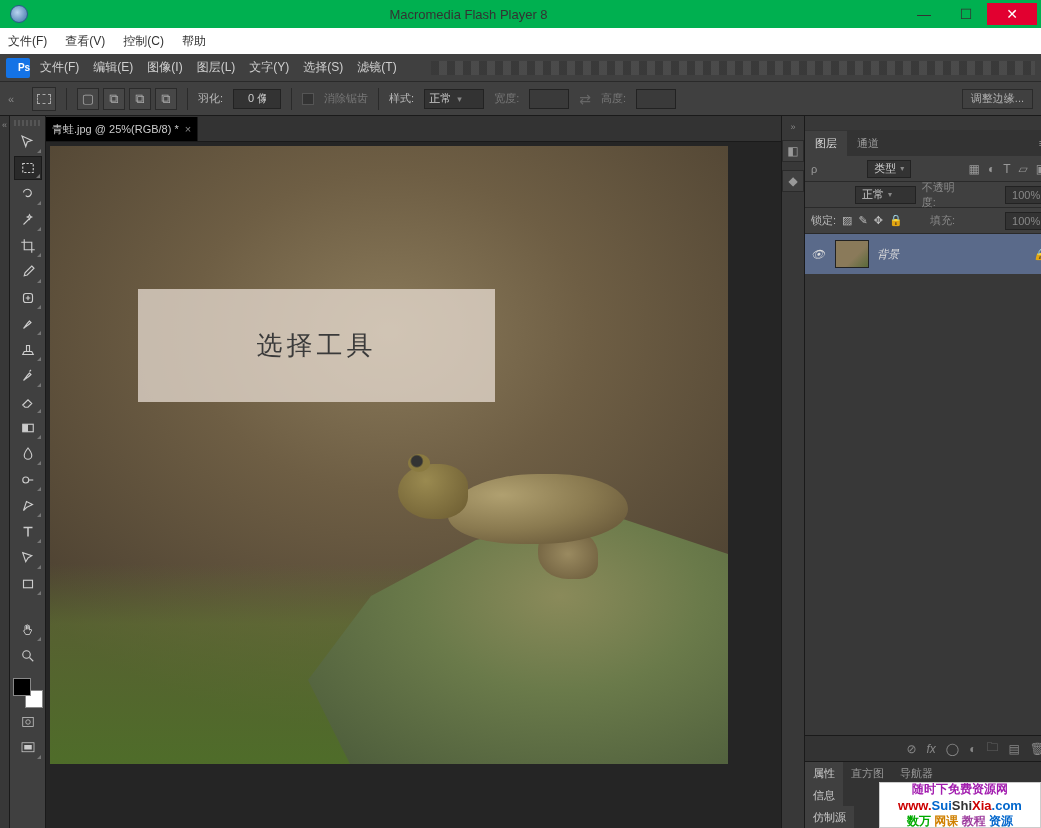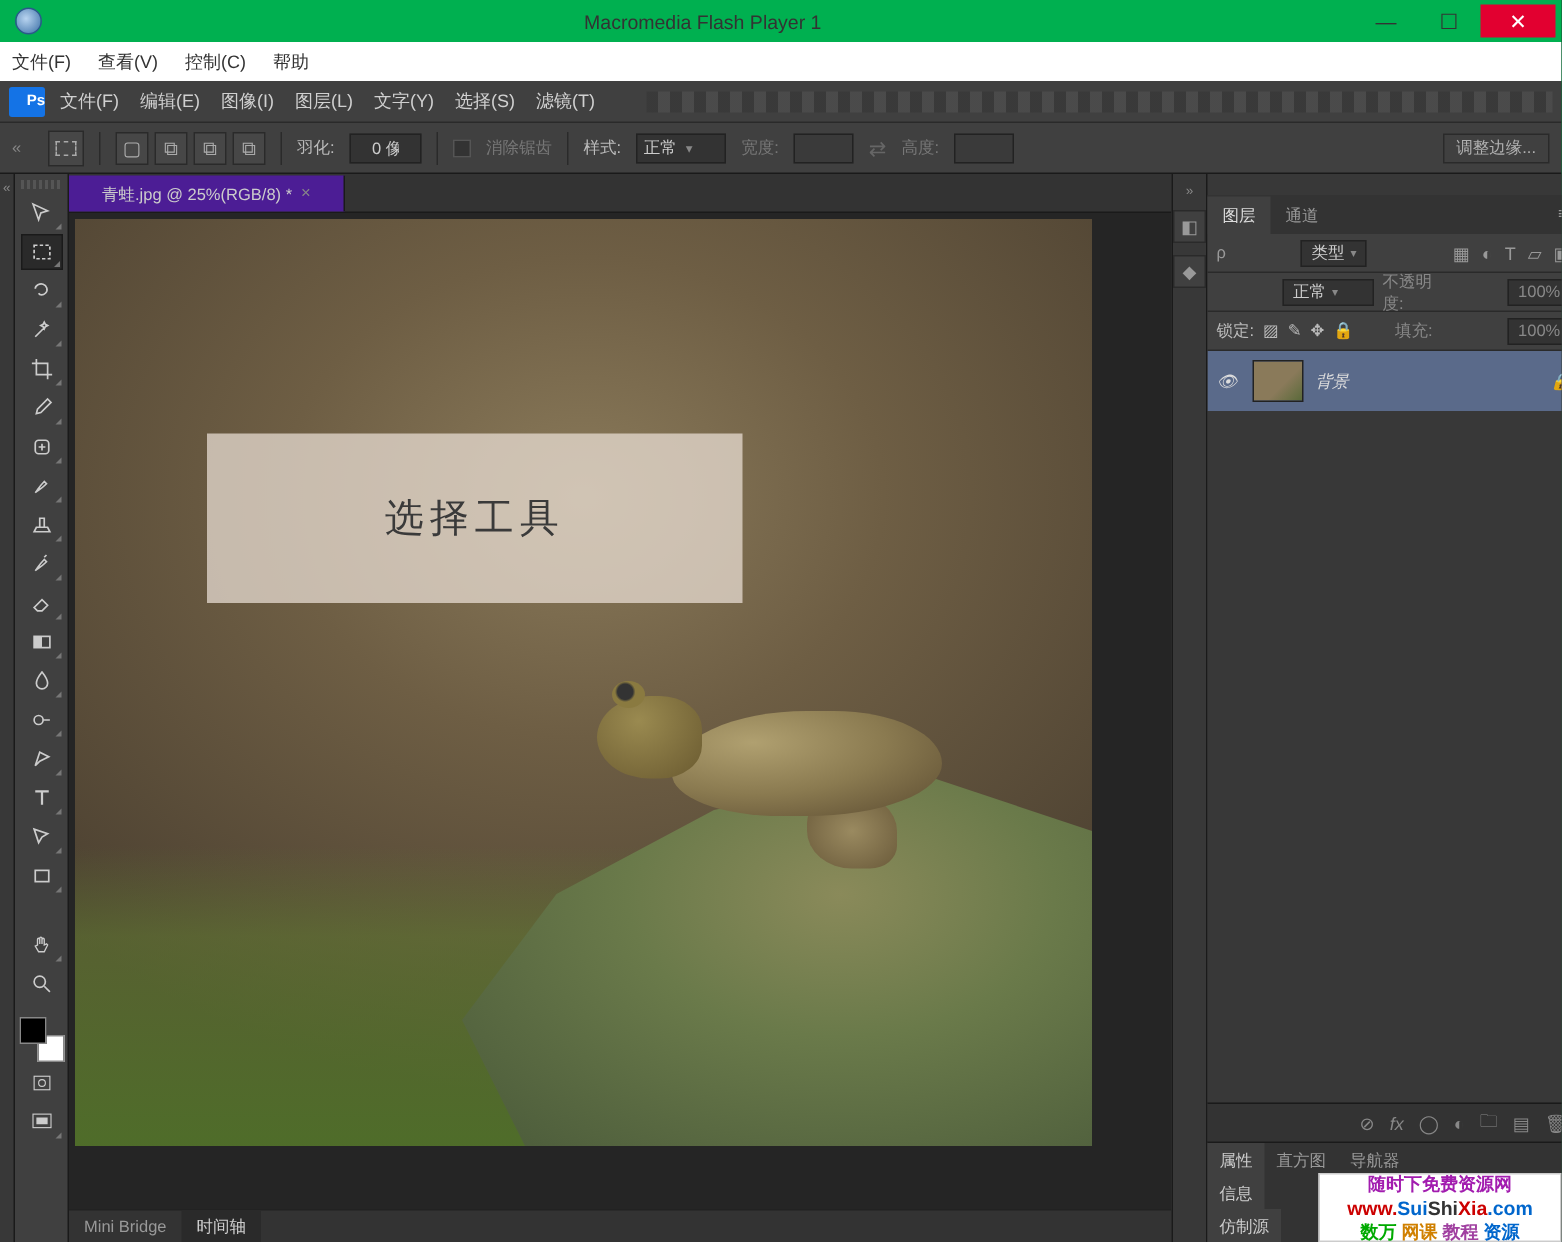--- a/index.html
+++ b/index.html
@@ -46,21 +46,21 @@
 .tool .corner { position: absolute; right: 1px; bottom: 1px; width: 0; height: 0; border-right: 4px solid #777; border-top: 4px solid transparent; }
 .tool svg { width: 18px; height: 18px; }
 .color-swatches { width: 30px; height: 30px; position: relative; margin-top: 8px; }
 .swatch-fg { position: absolute; width: 18px; height: 18px; background: #000; border: 1px solid #888; top: 0; left: 0; z-index: 2; }
 .swatch-bg { position: absolute; width: 18px; height: 18px; background: #fff; border: 1px solid #888; bottom: 0; right: 0; }
 .tool-spacer { flex: 1; min-height: 4px; }
 .tool-gap { height: 18px; }
 
 .canvas-area { flex: 1; background: #252525; display: flex; flex-direction: column; min-width: 0; }
 .doc-tabs { height: 26px; background: #333; display: flex; align-items: flex-end; border-bottom: 1px solid #1a1a1a; }
-.doc-tab { height: 24px; background: #4c1d95; color: #ccc; font-size: 11px; padding: 4px 22px; display: flex; align-items: center; gap: 6px; border-right: 1px solid #1a1a1a; cursor: pointer; }
+.doc-tab { height: 24px; background: #000000; color: #ccc; font-size: 11px; padding: 4px 6px; display: flex; align-items: center; gap: 6px; border-right: 1px solid #1a1a1a; cursor: pointer; }
 .doc-tab .x { color: #888; cursor: pointer; }
 .canvas-wrap { flex: 1; position: relative; padding: 4px; display: flex; align-items: flex-start; justify-content: flex-start; overflow: hidden; }
 .canvas { width: 678px; height: 618px; position: relative; background: #222; }
 .photo { position: absolute; inset: 0; }
 .photo-bg { position: absolute; inset: 0; background:
   radial-gradient(ellipse 500px 400px at 50% 30%, #8a7a5a 0%, #6e5e44 40%, #4a3f30 100%); }
 .photo-green { position: absolute; left: 0; right: 0; bottom: 0; height: 200px; background:
   linear-gradient(to bottom, rgba(90,110,40,0) 0%, rgba(100,130,50,0.5) 30%, rgba(80,120,40,0.8) 100%); }
 .rock { position: absolute; right: 0; bottom: 0; width: 420px; height: 280px; background:
   radial-gradient(ellipse at 60% 40%, #8a8a5a 0%, #6a7a4a 40%, #4a5a3a 100%);
@@ -119,21 +119,21 @@
 .watermark .l3 { font-size: 12px; font-weight: bold; }
 .watermark .l3 .g { color: #0a0; } .watermark .l3 .o { color: #d08000; } .watermark .l3 .p { color: #a040a0; } .watermark .l3 .b2 { color: #0066cc; }
 
 .sep { width: 1px; height: 22px; background: #2a2a2a; }
 </style>
 </head>
 <body>
 
 <div class="titlebar">
   <div class="app-icon"></div>
-  <div class="title">Macromedia Flash Player 1</div>
+  <div class="title">Macromedia Flash Player 8</div>
   <div class="winbtn">—</div>
   <div class="winbtn">☐</div>
   <div class="winbtn close">✕</div>
 </div>
 
 <div class="menubar1">
   <span>文件(F)</span>
   <span>查看(V)</span>
   <span>控制(C)</span>
   <span>帮助</span>
@@ -354,24 +354,20 @@
               <div class="frog-head"></div>
               <div class="frog-eye"></div>
             </div>
           </div>
           <div class="overlay-box">
             <span>选择工具</span>
           </div>
 
         </div>
       </div>
-      <div class="bottom-tabs">
-        <span>Mini Bridge</span>
-        <span class="active">时间轴</span>
-      </div>
     </div>
 
     <div class="panel-area">
       <div class="panel-strip">
         <div style="color:#888;font-size:9px">»</div>
         <div class="strip-icon">◧</div>
         <div class="strip-icon">◆</div>
       </div>
       <div class="panels">
         <div style="height:14px;text-align:right;padding:0 6px;color:#888;font-size:9px">»</div>

